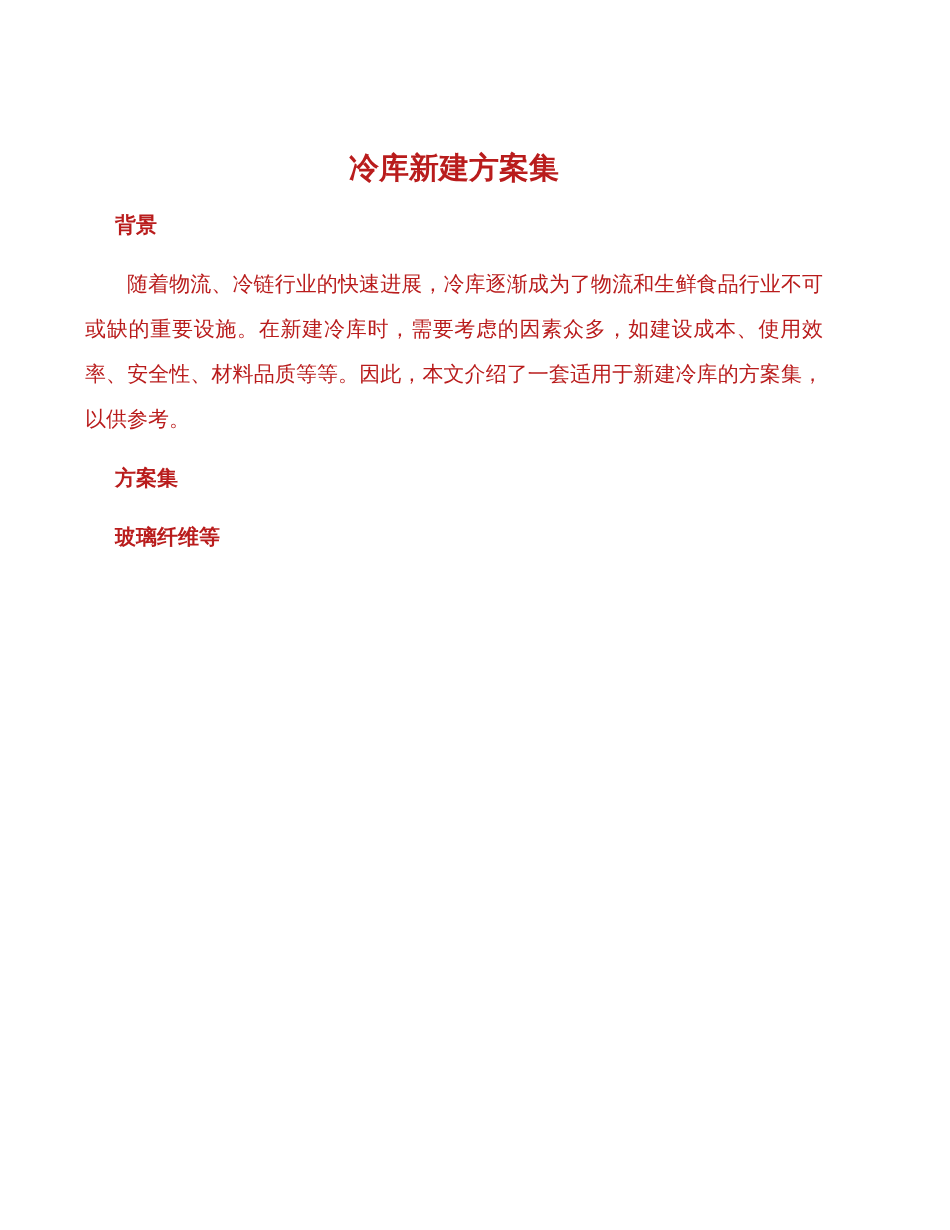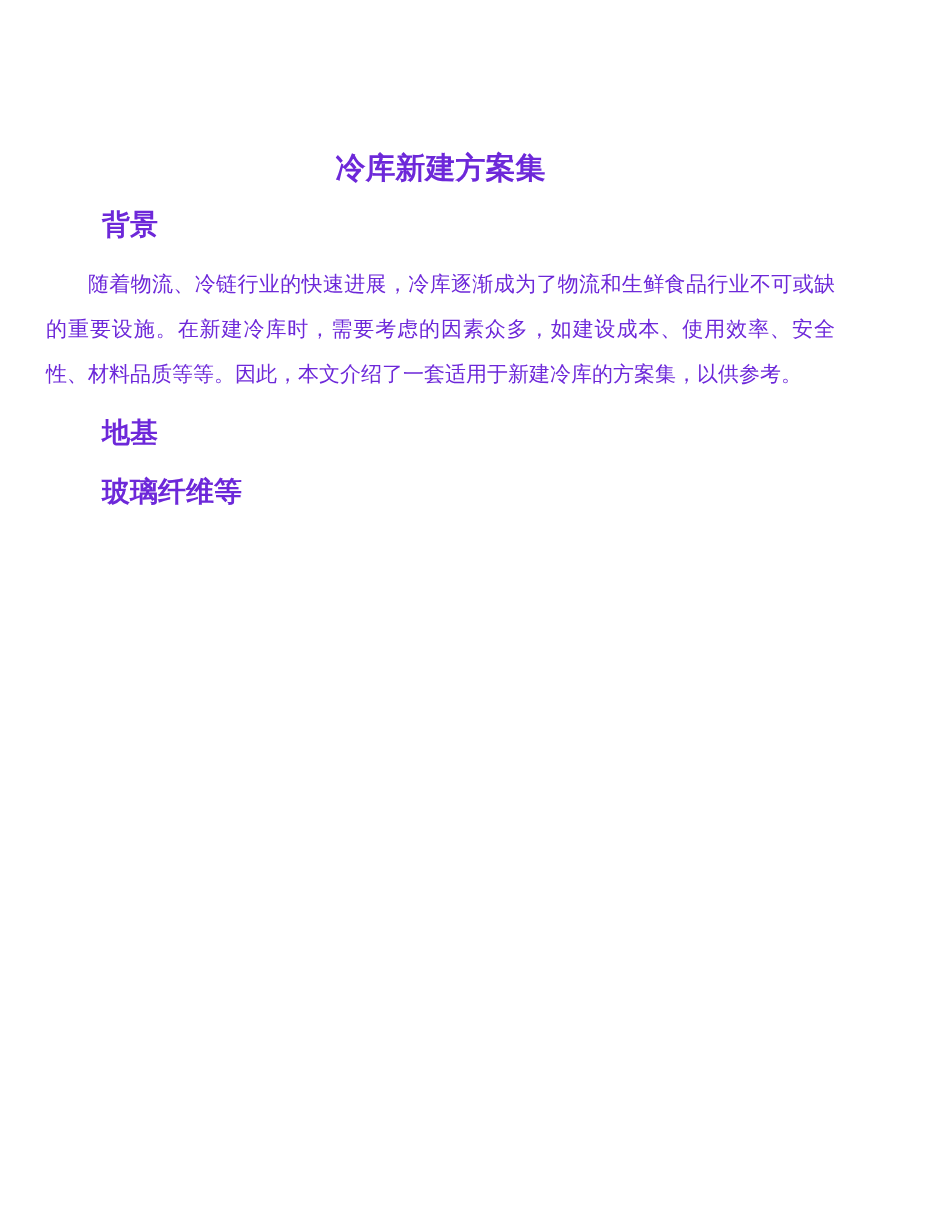--- a/index.html
+++ b/index.html
@@ -7,60 +7,60 @@
     padding: 0;
     background: #ffffff;
   }
   .page {
     position: relative;
     width: 950px;
     height: 1230px;
     margin: 0 auto;
     background: #ffffff;
     box-sizing: border-box;
-    padding: 148px 115px 0 46px;
+    padding: 148px 115px 0 73px;
     font-family: "Liberation Sans", "DejaVu Sans", sans-serif;
-    color: #6d28d9;
+    color: #b91c1c;
     overflow: hidden;
   }
   .doc-title {
     font-size: 30px;
     font-weight: 700;
     text-align: center;
     line-height: 40px;
     margin: 0 0 10px 0;
   }
   .doc-heading {
-    font-size: 28px;
+    font-size: 21px;
     font-weight: 700;
     line-height: 45px;
     margin: 14px 0;
     text-indent: 2em;
   }
   .doc-paragraph {
     font-size: 21px;
     font-weight: 400;
     line-height: 45px;
-    margin: 0;
+    margin: 12px;
     text-align: justify;
     text-indent: 2em;
     word-break: break-all;
   }
 </style>
 </head>
 <body>
 
 <div class="page">
 
   <h1 class="doc-title">冷库新建方案集</h1>
 
   <h2 class="doc-heading">背景</h2>
 
   <p class="doc-paragraph">随着物流、冷链行业的快速进展，冷库逐渐成为了物流和生鲜食品行业不可或缺的重要设施。在新建冷库时，需要考虑的因素众多，如建设成本、使用效率、安全性、材料品质等等。因此，本文介绍了一套适用于新建冷库的方案集，以供参考。</p>
 
+  <h2 class="doc-heading">方案集</h2>
 
-  <h2 class="doc-heading">地基</h2>
 
 
   <h2 class="doc-heading">玻璃纤维等</h2>
 
 
 </div>
 
 </body></html>

